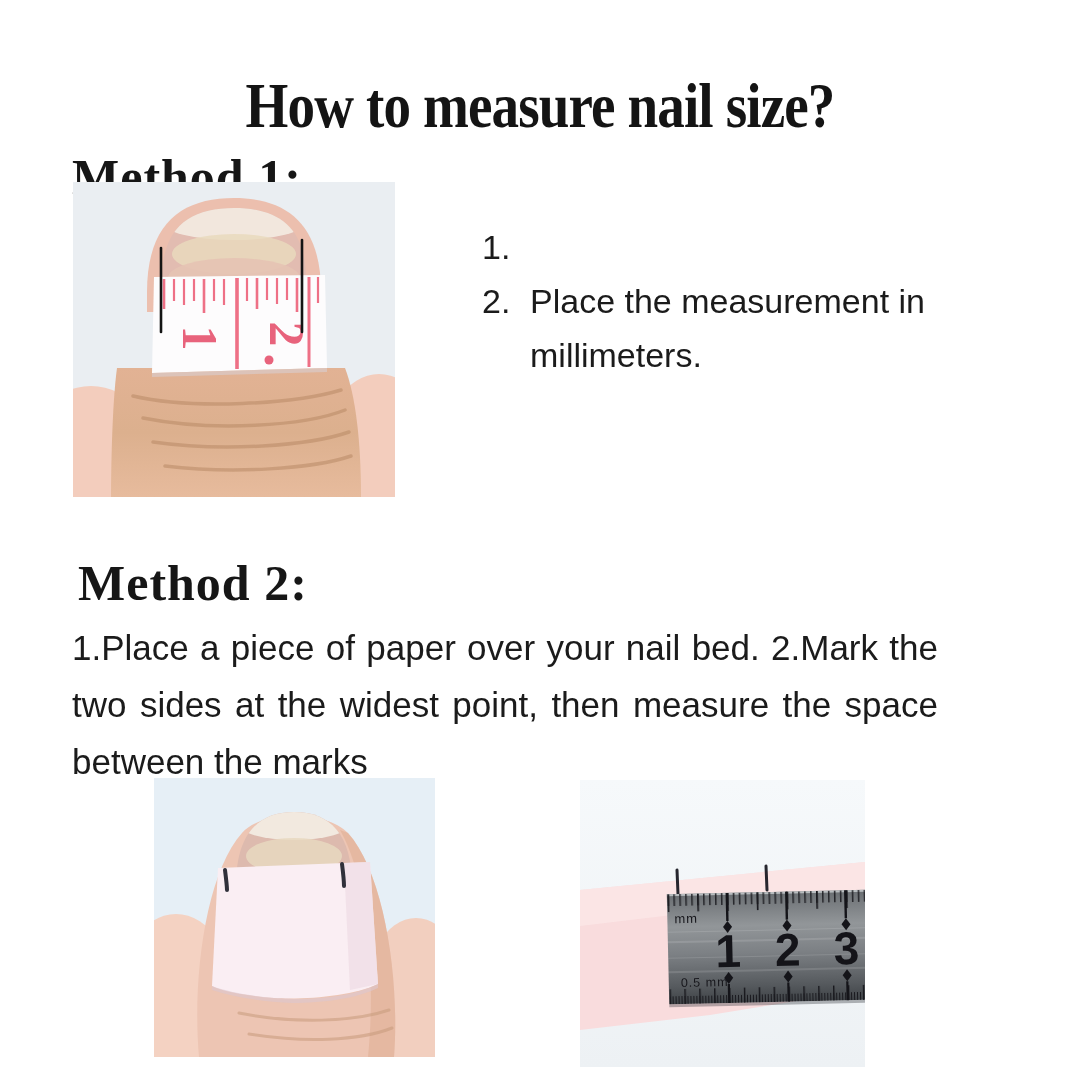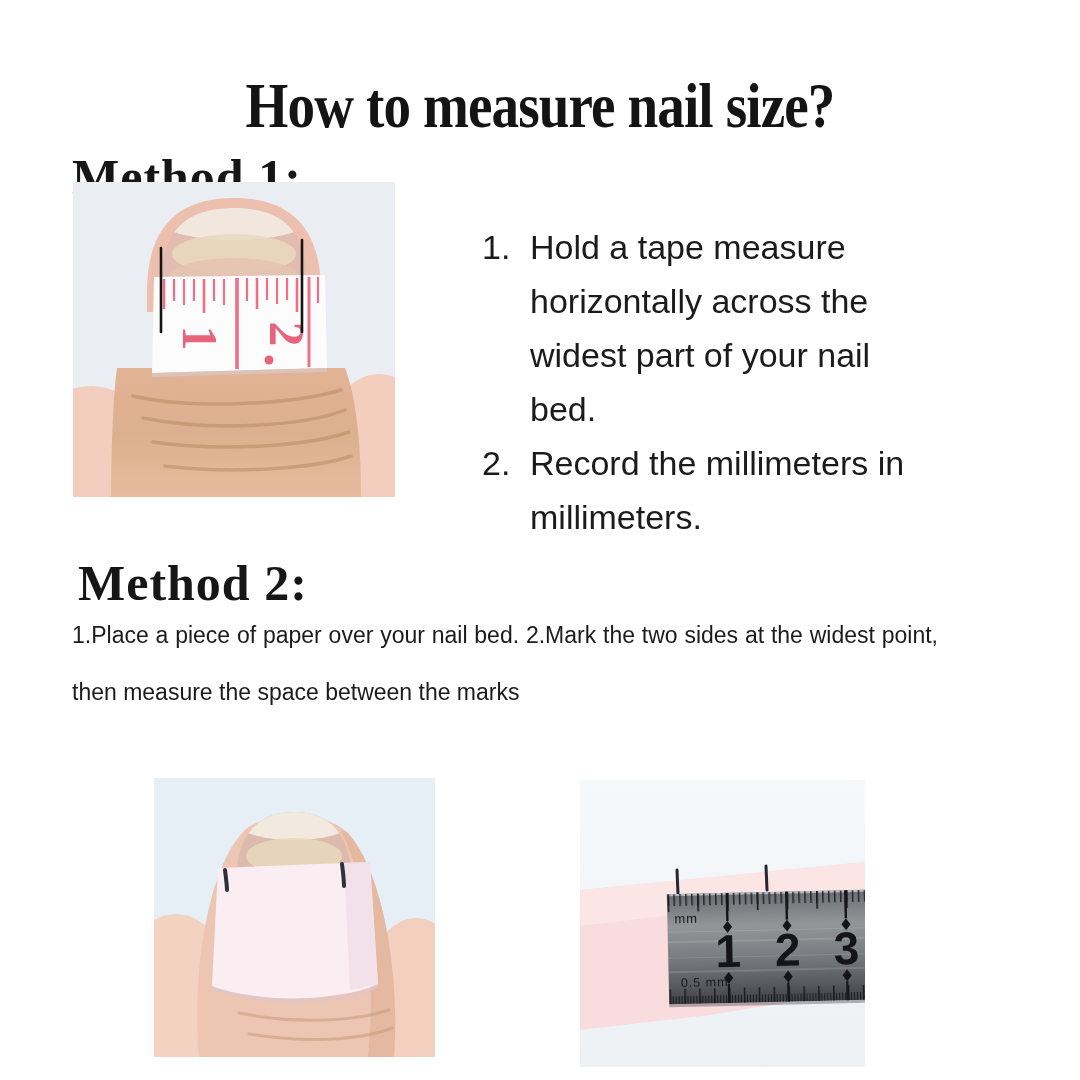--- a/index.html
+++ b/index.html
@@ -35,21 +35,21 @@
   .steps{
     position:absolute;left:442px;top:186px;width:506px;
     font-size:34px;line-height:54px;color:#1b1b1b;
   }
   .step{display:flex;align-items:flex-start;}
   .step-num{flex:none;width:48px;}
   .step-text{width:400px;}
 
   .m2-paragraph{
     position:absolute;left:72px;top:584px;width:866px;
-    font-size:23px;line-height:57px;color:#1b1b1b;
+    font-size:35px;line-height:57px;color:#1b1b1b;
     text-align:justify;
   }
 </style>
 </head>
 <body>
 
 <h1 class="page-title">How to measure nail size?</h1>
 
 <h2 class="method-heading" id="m1-heading">Method 1:</h2>
 
@@ -119,25 +119,24 @@
     <g stroke="#141414" stroke-width="2.6" stroke-linecap="round">
       <line x1="88" y1="66" x2="88" y2="150"></line>
       <line x1="229" y1="58" x2="229" y2="150"></line>
     </g>
   </svg>
 </div>
 
 <ol class="steps">
   <li class="step">
     <span class="step-num">1.</span>
-    <span class="step-text">Hold a tape measure horizontally across the widest part of your nail bed.</span>
   </li>
   <li class="step">
     <span class="step-num">2.</span>
-    <span class="step-text">Record the millimeters in millimeters.</span>
+    <span class="step-text">Place the measurement in millimeters.</span>
   </li>
 </ol>
 
 <h2 class="method-heading" id="m2-heading">Method 2:</h2>
 
 <p class="m2-paragraph">1.Place a piece of paper over your nail bed. 2.Mark the two sides at the widest point, then measure the space between the marks</p>
 
 <div class="fig" id="fig-paper">
   <svg viewBox="0 0 281 279">
     <defs>

